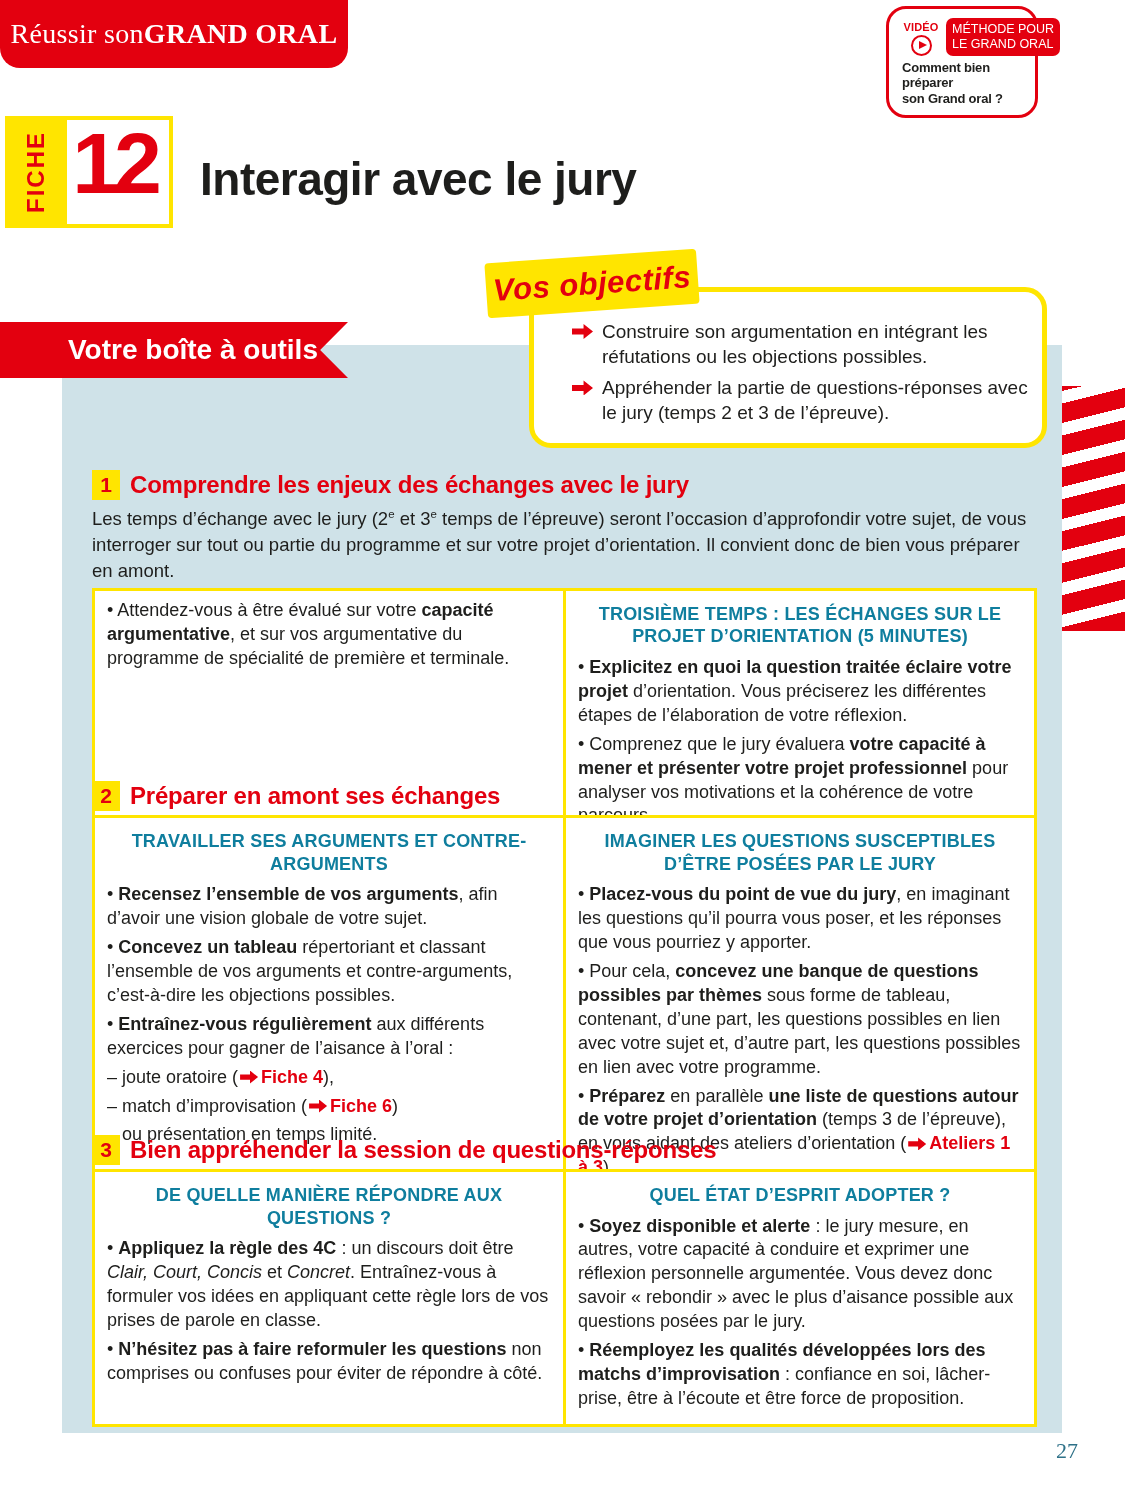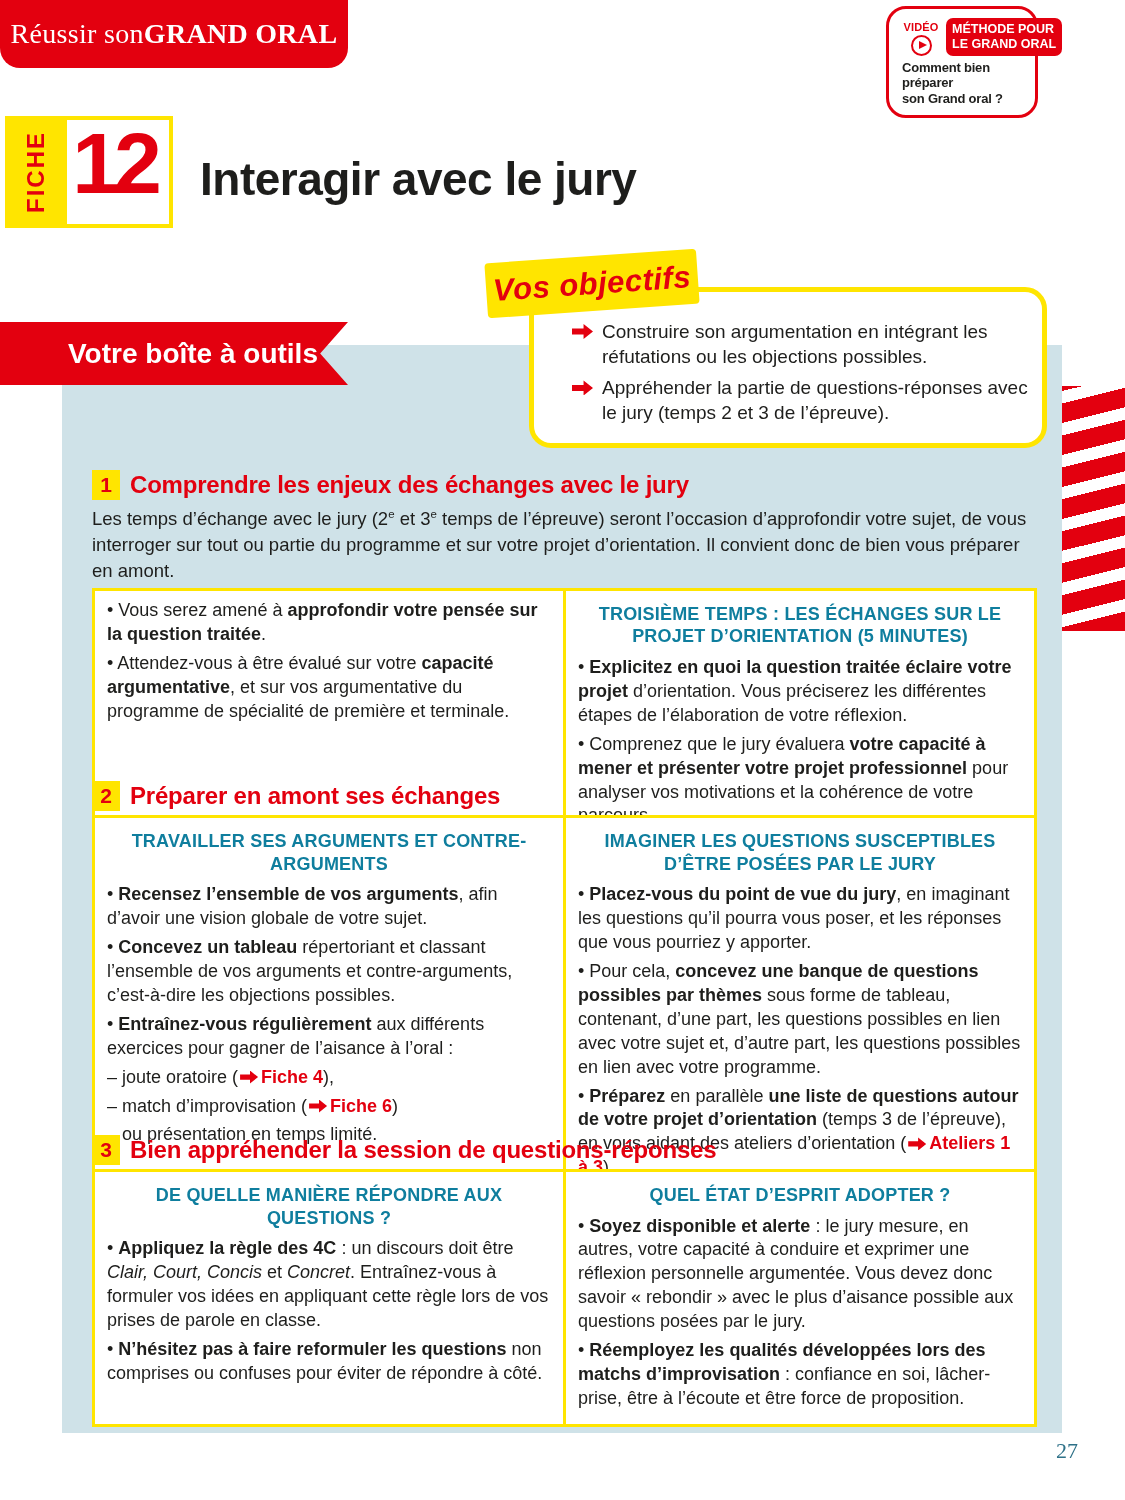--- a/index.html
+++ b/index.html
@@ -30,21 +30,21 @@
   .video-badge{
     left:886px;top:6px;width:152px;min-height:98px;background:#fff;
     border:3px solid var(--red);border-radius:20px;padding:9px 8px 8px 13px;
   }
   .vb-row{display:flex;gap:6px;align-items:flex-end;}
   .vb-left{display:flex;flex-direction:column;align-items:center;width:38px;flex:0 0 auto;}
   .vb-kicker{color:var(--red);font-weight:700;font-size:11px;letter-spacing:.2px;}
   .play-icon{width:21px;height:21px;border:2.5px solid var(--red);border-radius:50%;margin-top:2px;position:relative;}
   .play-icon::after{content:"";position:absolute;left:6px;top:4px;width:0;height:0;
     border-left:8px solid var(--red);border-top:4.5px solid transparent;border-bottom:4.5px solid transparent;}
-  .vb-label{background:var(--red);color:#fff;font-weight:700;font-size:12.5px;line-height:1.18;
+  .vb-label{background:var(--red);color:#fff;font-weight:400;font-size:12.5px;line-height:1.18;
     padding:4px 6px;border-radius:7px;white-space:nowrap;}
   .vb-caption{margin-top:4px;font-size:13px;line-height:1.22;color:var(--dark);font-weight:700;letter-spacing:-.2px;}
 
   
   .fiche{left:5px;top:116px;width:168px;height:112px;background:var(--yellow);}
   .fiche-label{position:absolute;left:-25px;top:43px;width:112px;height:26px;line-height:26px;
     text-align:center;transform:rotate(-90deg);color:var(--red);
     font-size:24px;font-weight:700;letter-spacing:2px;}
   .fiche-num-box{position:absolute;left:62px;right:4px;top:4px;bottom:4px;background:#fff;
     display:flex;align-items:flex-start;justify-content:center;}
@@ -56,21 +56,21 @@
   .obj-banner{left:486px;top:256px;width:212px;height:55px;background:var(--yellow);
     transform:rotate(-4deg);border-radius:4px;display:flex;align-items:center;justify-content:center;z-index:3;}
   .obj-banner-text{color:var(--red);font-size:31px;font-weight:700;font-style:italic;letter-spacing:.5px;}
   .obj-box{left:529px;top:287px;width:518px;min-height:138px;background:#fff;
     border:5px solid var(--yellow);border-radius:22px;padding:28px 14px 10px 38px;z-index:2;}
   .obj-item{display:flex;gap:9px;font-size:19px;line-height:1.3;color:var(--dark);margin-bottom:7px;}
   .obj-arrow{flex:0 0 auto;width:21px;height:15px;background:var(--red);margin-top:4px;
     clip-path:polygon(0 30%,55% 30%,55% 0,100% 50%,55% 100%,55% 70%,0 70%);}
 
   
-  .toolbox{left:0;top:322px;width:348px;height:63px;background:var(--red);
+  .toolbox{left:0;top:322px;width:348px;height:56px;background:var(--red);
     clip-path:polygon(0 0,100% 0,92% 50%,100% 100%,0 100%);
     display:flex;align-items:center;padding-left:68px;color:#fff;font-size:28px;font-weight:700;z-index:2;}
 
   
   .blue{left:62px;top:345px;width:1000px;height:1088px;background:var(--blue);}
   .stripes{left:1062px;top:386px;width:63px;height:245px;
     background:repeating-linear-gradient(-14deg,var(--red) 0 19px,#ffffff 19px 31px);}
 
   
   .sec{position:absolute;left:92px;width:945px;}
@@ -153,21 +153,20 @@
 <div class="abs toolbox">Votre boîte à outils</div>
 
 <div class="sec s1">
   <div class="sec-head">
     <span class="sec-num">1</span>
     <span class="sec-title">Comprendre les enjeux des échanges avec le jury</span>
   </div>
   <p class="sec-intro" style="margin:6px 0 0;"><span>Les temps d’échange avec le jury (2</span><span class="seg-sup">e</span><span> et 3</span><span class="seg-sup">e</span><span> temps de l’épreuve) seront l’occasion d’approfondir votre sujet, de vous interroger sur tout ou partie du programme et sur votre projet d’orientation. Il convient donc de bien vous préparer en amont.</span></p>
   <div class="boxes">
     <div class="box">
-      <p class="bullet"><span>• Vous serez amené à </span><span class="seg-b">approfondir votre pensée sur la question traitée</span><span>.</span></p>
       <p class="bullet"><span>• Attendez-vous à être évalué sur votre </span><span class="seg-b">capacité argumentative</span><span>, et sur vos argumentative du programme de spécialité de première et terminale.</span></p>
     </div>
     <div class="box">
       <div class="box-header">TROISIÈME TEMPS : LES ÉCHANGES SUR LE PROJET D’ORIENTATION (5 MINUTES)</div>
       <p class="bullet"><span>• </span><span class="seg-b">Explicitez en quoi la question traitée éclaire votre projet</span><span> d’orientation. Vous préciserez les différentes étapes de l’élaboration de votre réflexion.</span></p>
       <p class="bullet"><span>• Comprenez que le jury évaluera </span><span class="seg-b">votre capacité à mener et présenter votre projet professionnel</span><span> pour analyser vos motivations et la cohérence de votre parcours.</span></p>
     </div>
   </div>
 </div>
 

